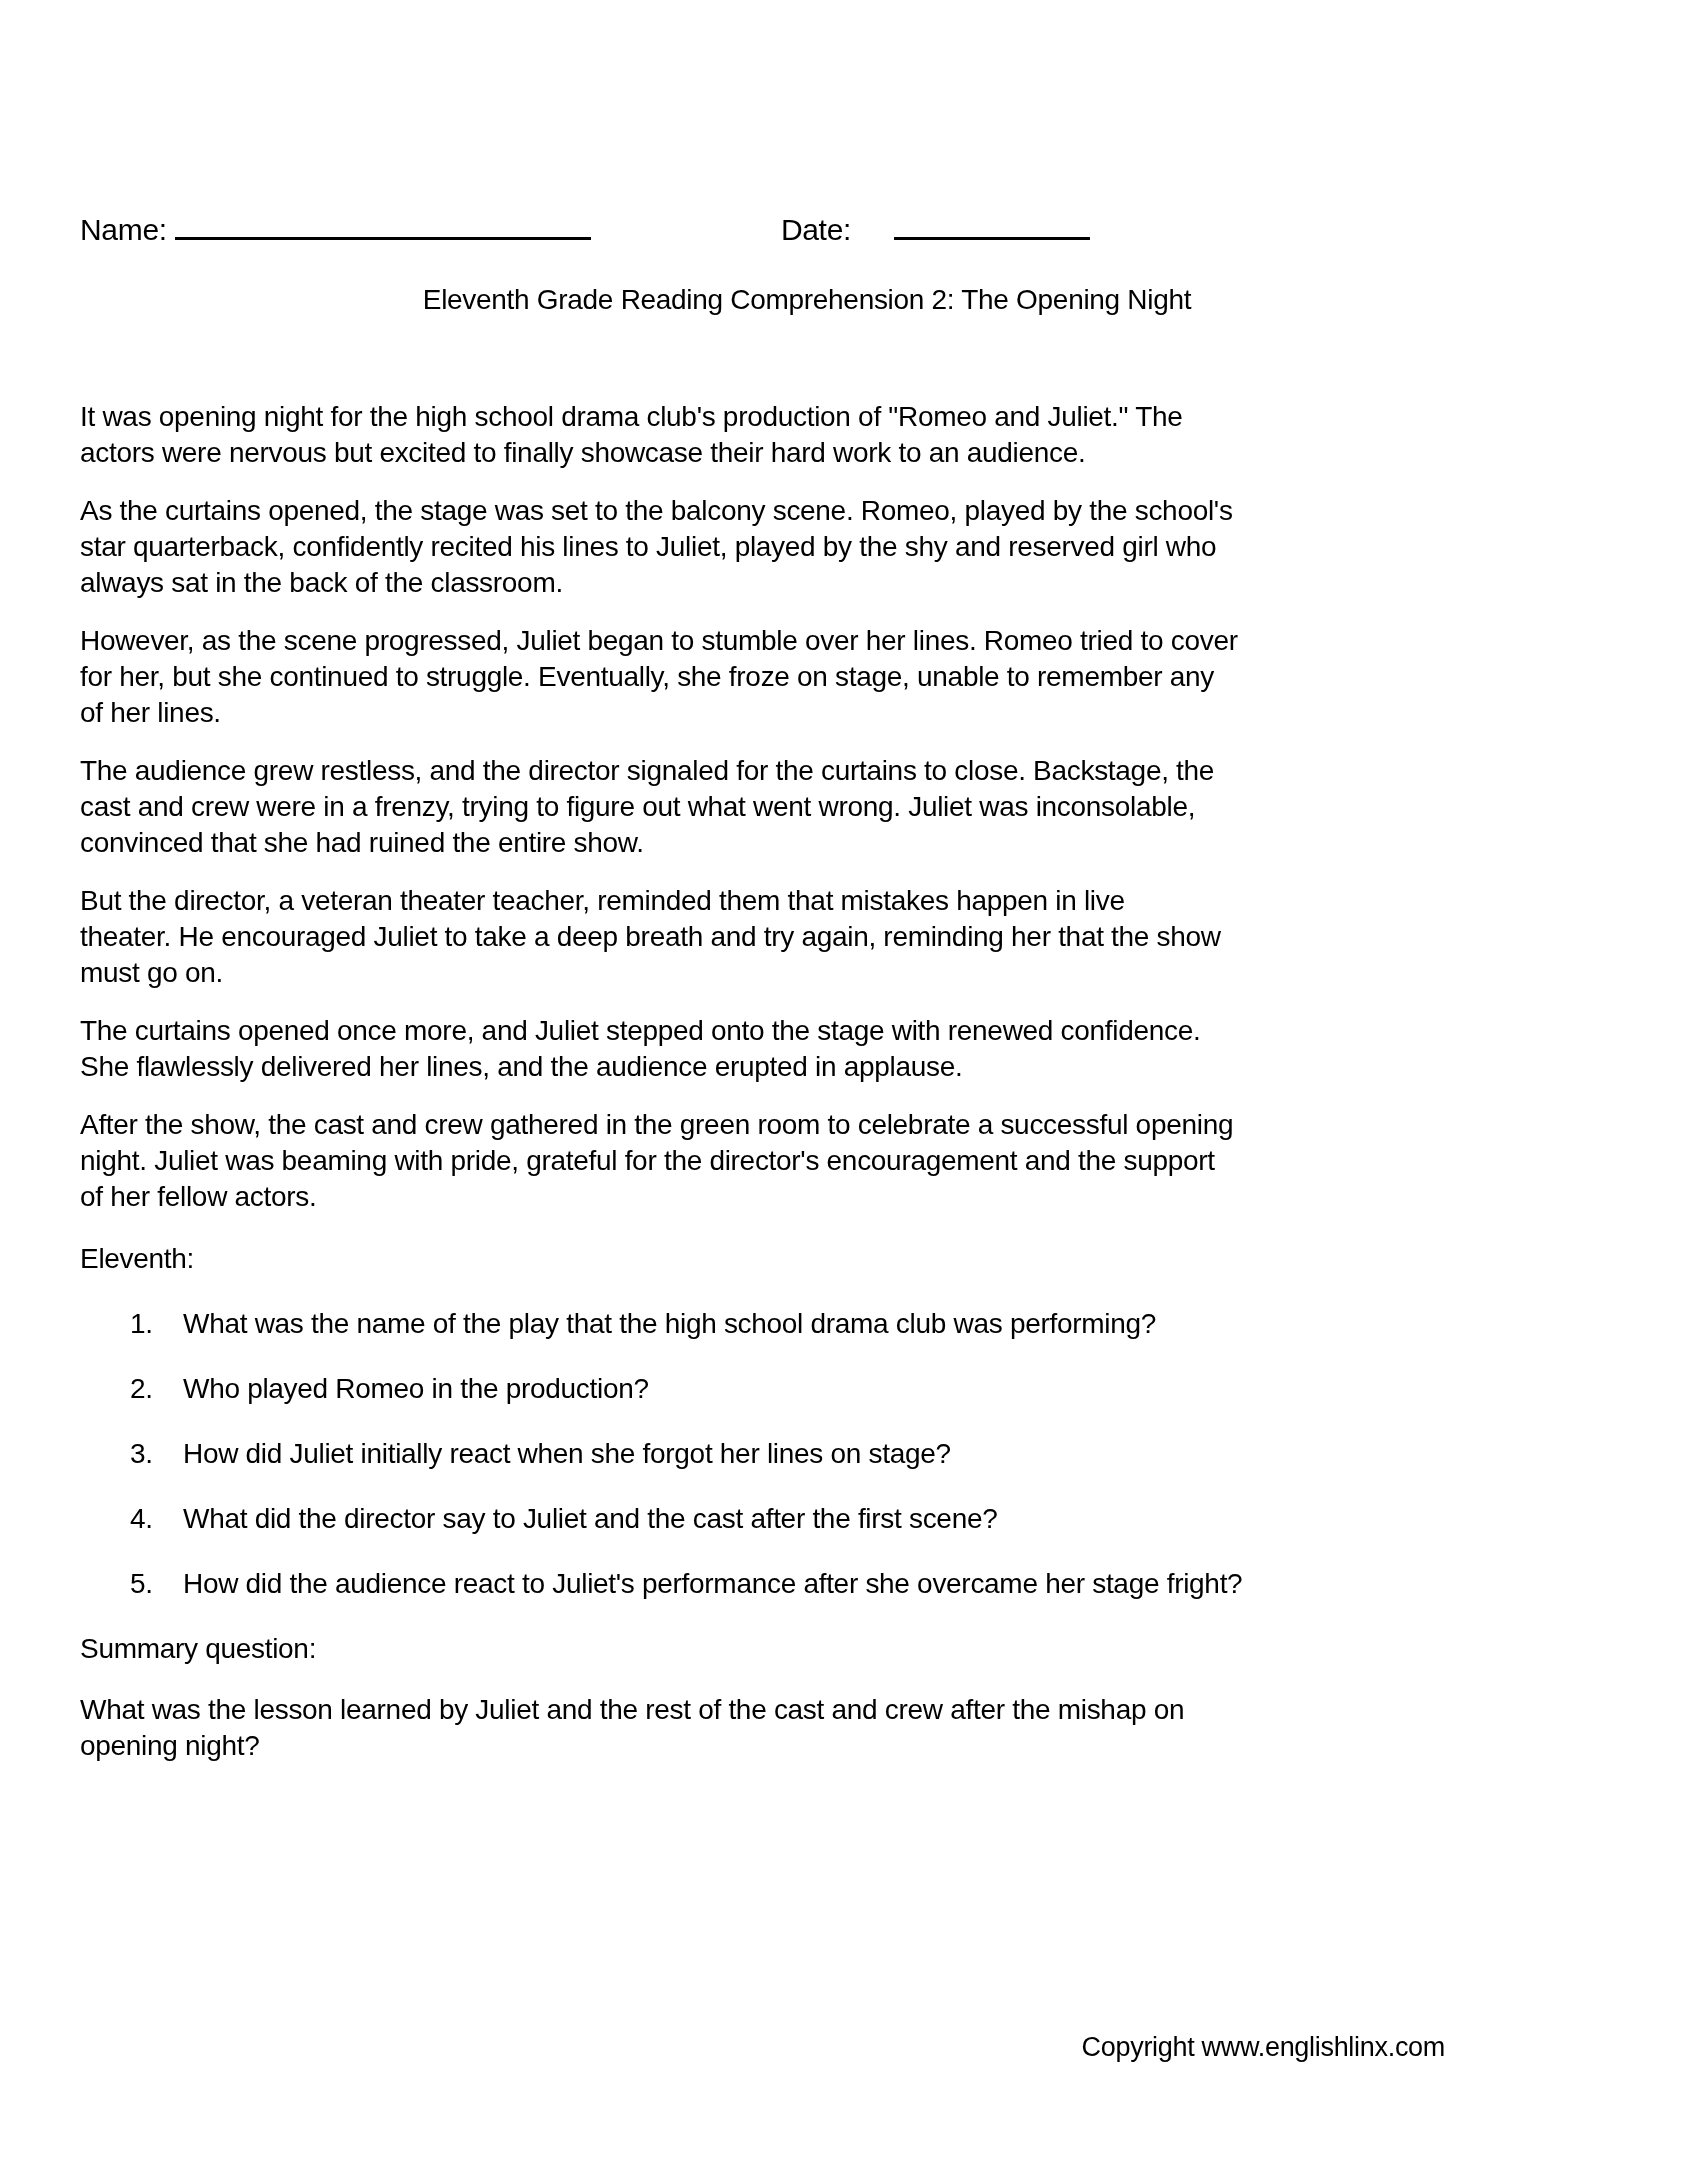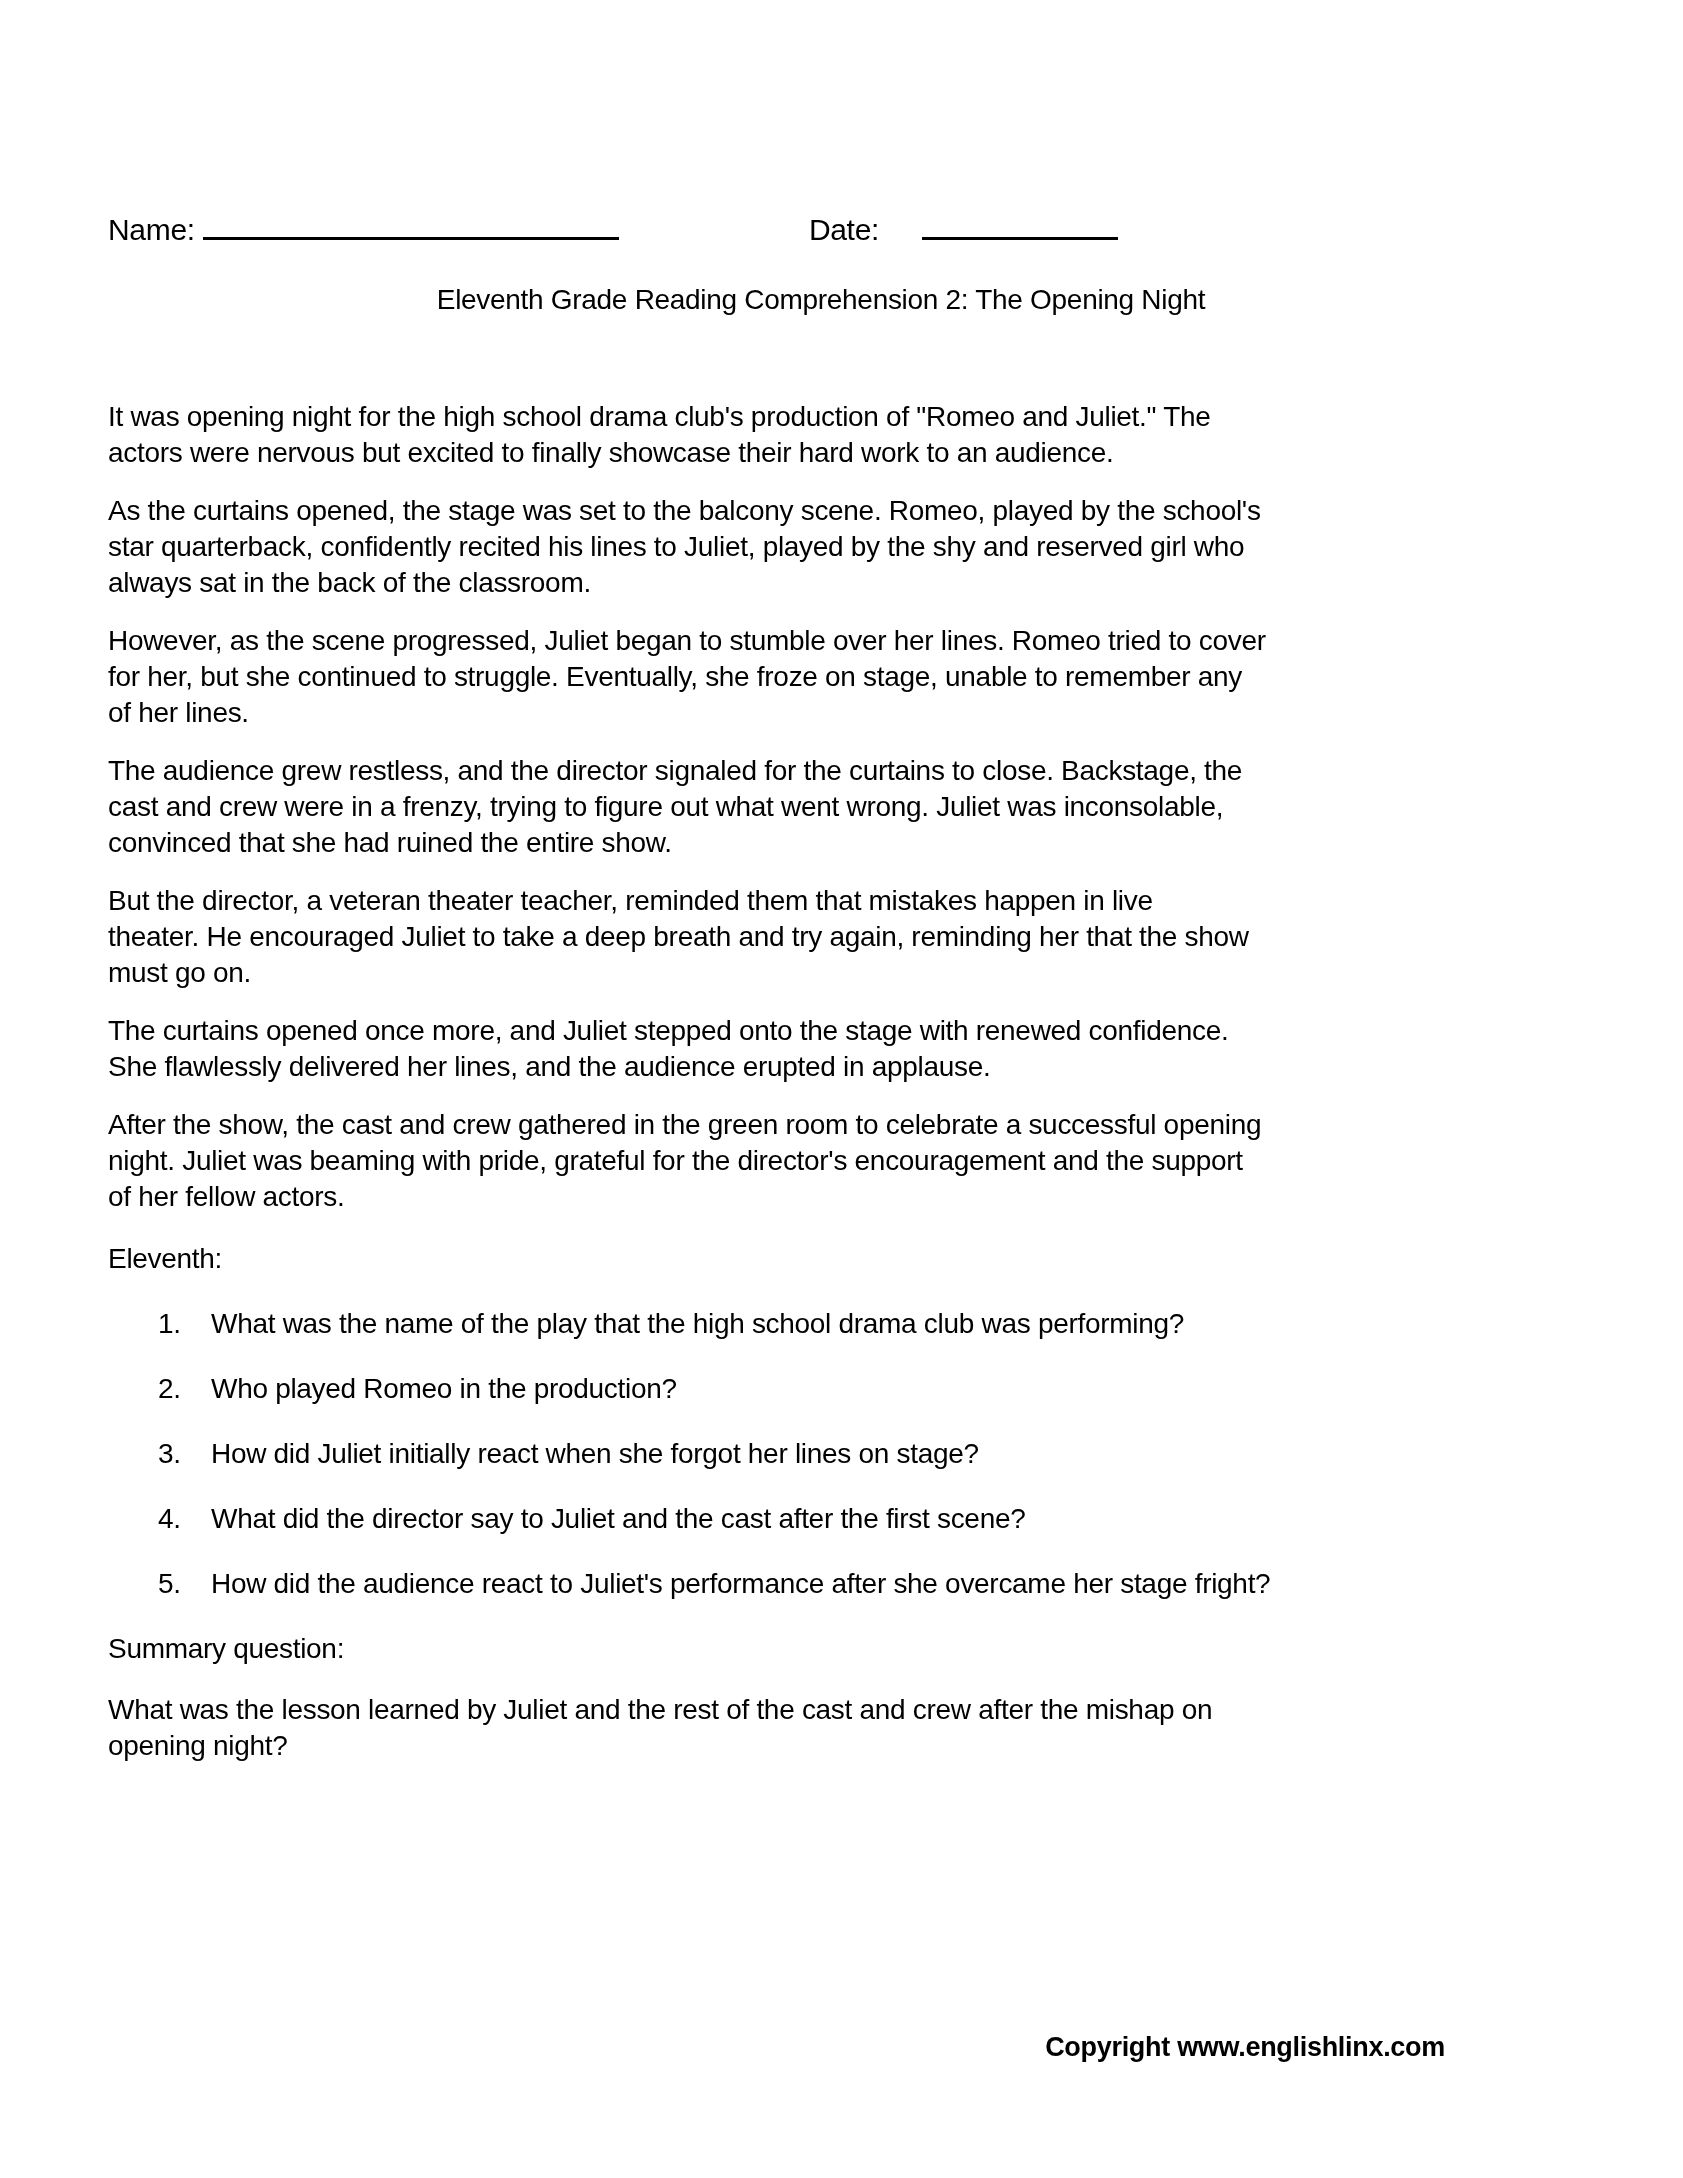--- a/index.html
+++ b/index.html
@@ -5,21 +5,21 @@
   * { margin: 0; padding: 0; box-sizing: border-box; }
   html, body { background: #ffffff; }
   .page {
     position: relative;
     width: 1683px;
     height: 2178px;
     background: #ffffff;
     color: #000000;
     font-family: "Liberation Sans", sans-serif;
     letter-spacing: -0.3px;
-    padding: 210px 149px 0 108px;
+    padding: 210px 149px 0 80px;
     overflow: hidden;
   }
   
   .header-row {
     display: flex;
     align-items: baseline;
     font-size: 30px;
     line-height: 40px;
     white-space: nowrap;
   }
@@ -65,21 +65,20 @@
     flex: 0 0 auto;
   }
   .q-text { flex: 1 1 auto; }
   
   .footer {
     position: absolute;
     top: 2030px;
     right: 238px;
     font-size: 27px;
     line-height: 34px;
-    font-weight: bold;
   }
 </style>
 </head>
 <body>
 
 <div class="page">
 
   <div class="header-row">
     <span>Name:</span>
     <span class="blank-line name-line"></span>

